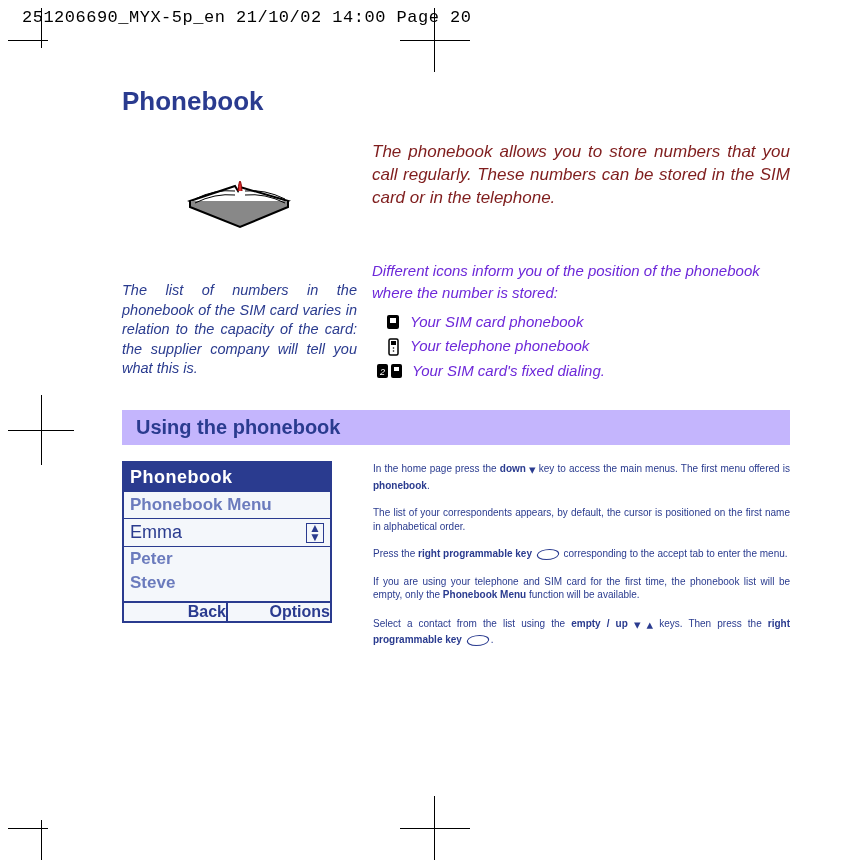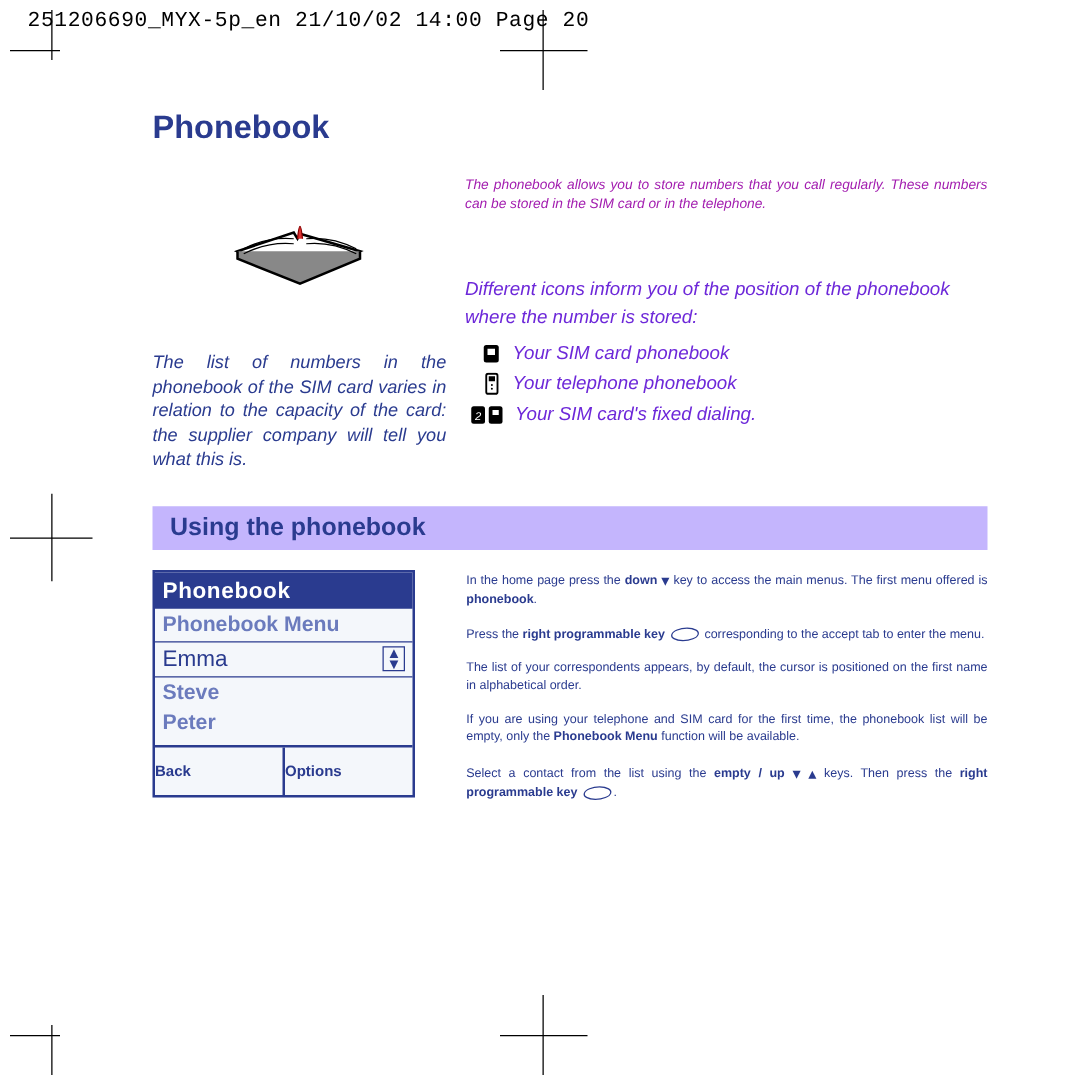--- a/index.html
+++ b/index.html
@@ -59,23 +59,23 @@
   .book-img { width:120px; height:90px; margin:0 auto 30px auto; display:block; }
 
   .intro-small {
     color:#2a3b8f;
     font-style:italic;
     font-size:14.5px;
     line-height:1.35;
     text-align:justify;
   }
   .intro-right {
-    color:#a21caf;
+    color:#7f1d1d;
     font-style:italic;
-    font-size:11px;
+    font-size:17px;
     line-height:1.35;
     text-align:justify;
     margin-bottom:50px;
   }
   .icons-block {
     color:#6d28d9;
     font-size:15px;
     line-height:1.5;
     font-style:italic;
   }
@@ -129,23 +129,23 @@
   .phone .other {
     color:#6b7bbd;
     font-weight:900;
     font-size:17px;
     padding:2px 6px;
   }
   .phone .softkeys {
     display:flex; margin-top:6px; border-top:2px solid #2a3b8f;
   }
   .phone .softkeys div {
-    flex:1; text-align:left;
-    color:#2a3b8f; font-weight:700; font-size:12px;
-    padding:12px 0;
+    flex:1; text-align:right;
+    color:#2a3b8f; font-weight:700; font-size:16px;
+    padding:0 0;
   }
   .phone .softkeys div:first-child { border-right:2px solid #2a3b8f;}
 
   .bodytext {
     color:#2a3b8f;
     font-size:10px;
     line-height:1.35;
     text-align:justify;
   }
   .bodytext p { margin-bottom:14px; }
@@ -239,37 +239,37 @@
       <div class="phone">
         <div class="title-bar">Phonebook</div>
         <div class="menu-line">Phonebook Menu</div>
         <div class="sel-line">
           <span>Emma</span>
           <span class="arrows">
               <span>▲</span>
               <span>▼</span>
             </span>
         </div>
+        <div class="other">Peter</div>
         <div class="other">Steve</div>
-        <div class="other">Peter</div>
         <div class="softkeys">
           <div>Back</div>
           <div>Options</div>
         </div>
       </div>
     </div>
     <div class="rightcol2">
       <div class="bodytext">
         <p>
           <span>In the home page press the </span><b>down</b> <span class="keyglyph arrow-d"></span> <span> key to access the main menus. The first menu offered is </span><b>phonebook</b><span>.</span>
         </p>
+        <p>The list of your correspondents appears, by default, the cursor is positioned on the first name in alphabetical order.</p>
         <p>
           <span>Press the </span><b>right programmable key</b> <span class="softkey-oval"></span><span> corresponding to the accept tab to enter the menu.</span>
         </p>
-        <p>The list of your correspondents appears, by default, the cursor is positioned on the first name in alphabetical order.</p>
         <p>
           <span>If you are using your telephone and SIM card for the first time, the phonebook list will be empty, only the </span><b>Phonebook Menu</b><span> function will be available.</span>
         </p>
         <p>
           <span>Select a contact from the list using the </span><b>empty / up</b> <span class="keyglyph arrow-d"></span> <span class="keyglyph arrow-u"></span><span> keys. Then press the </span><b>right programmable key</b> <span class="softkey-oval"></span><span>.</span>
         </p>
       </div>
     </div>
   </div>
 

